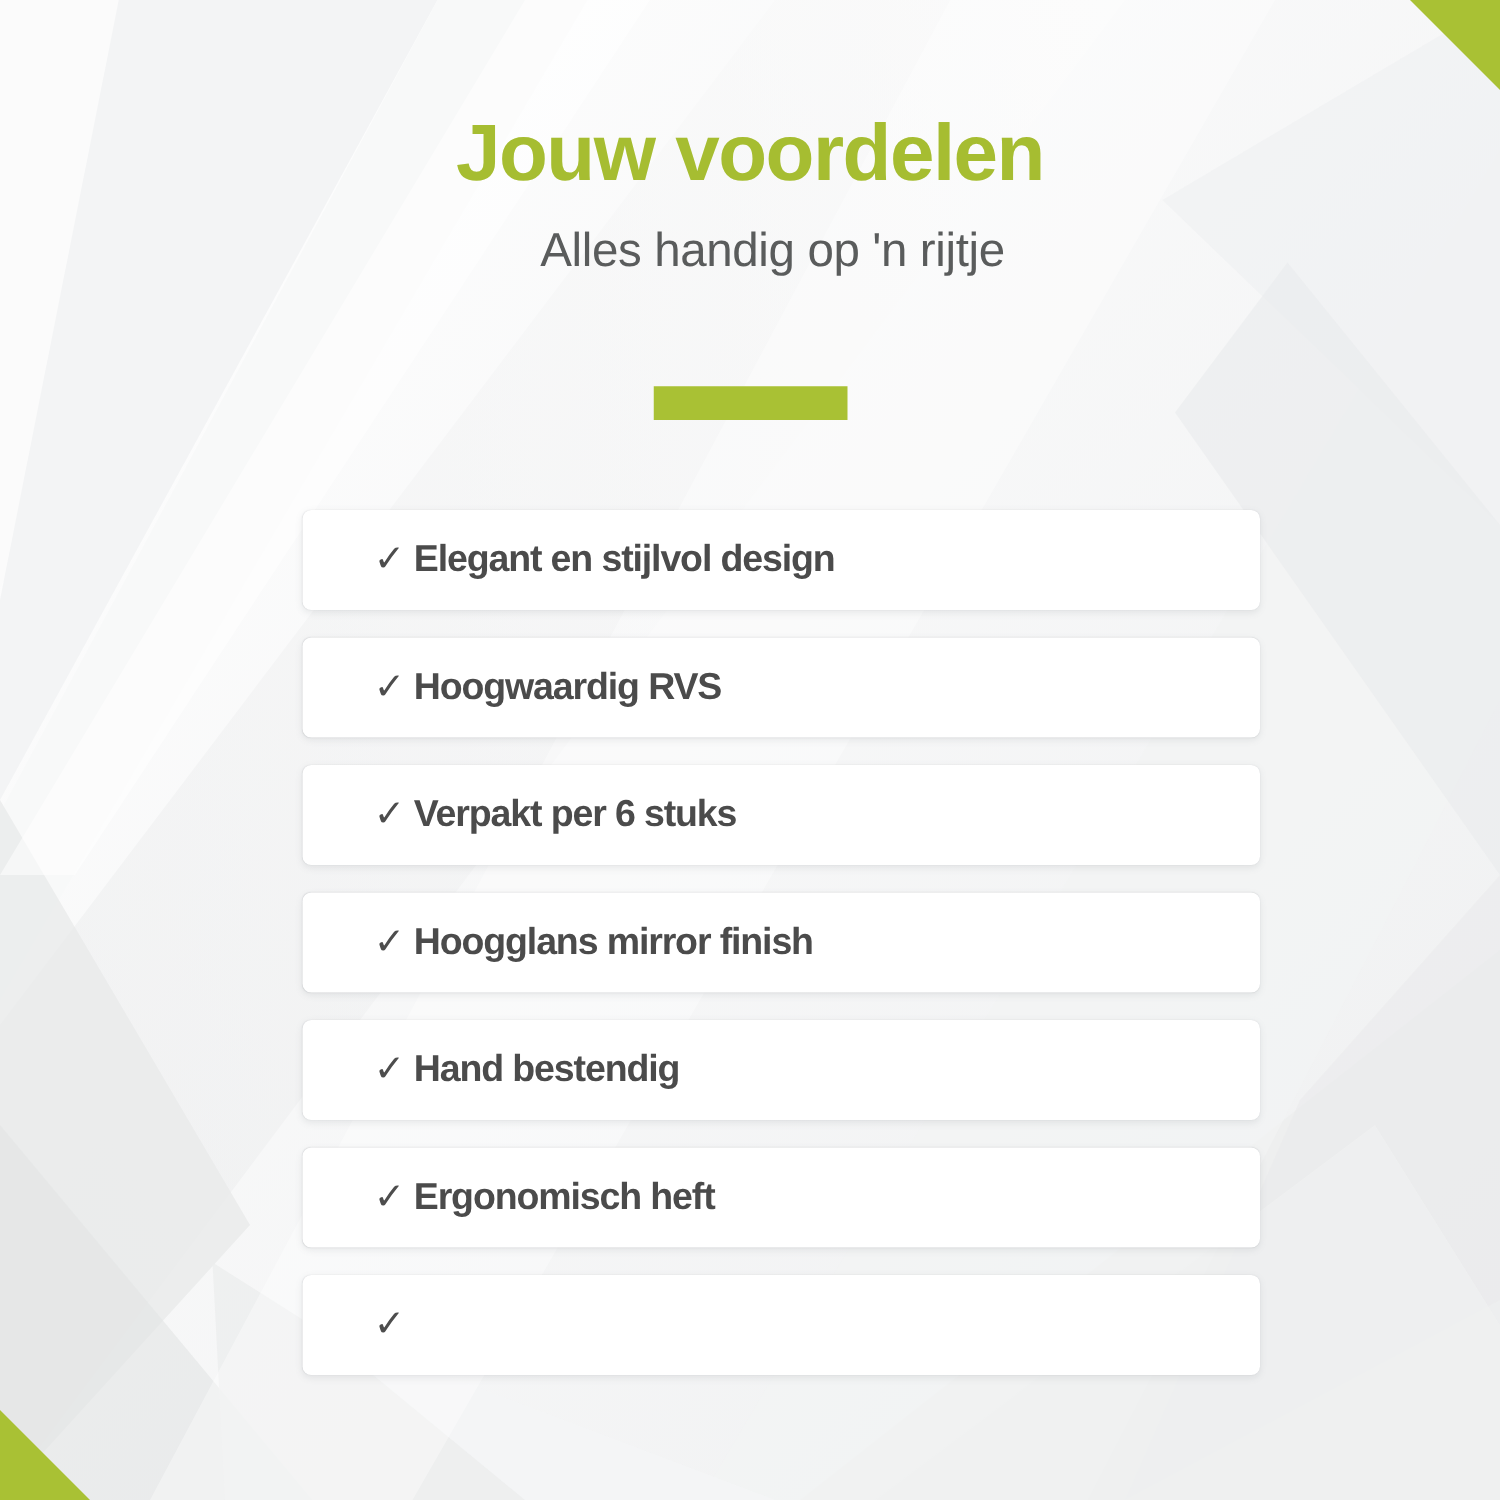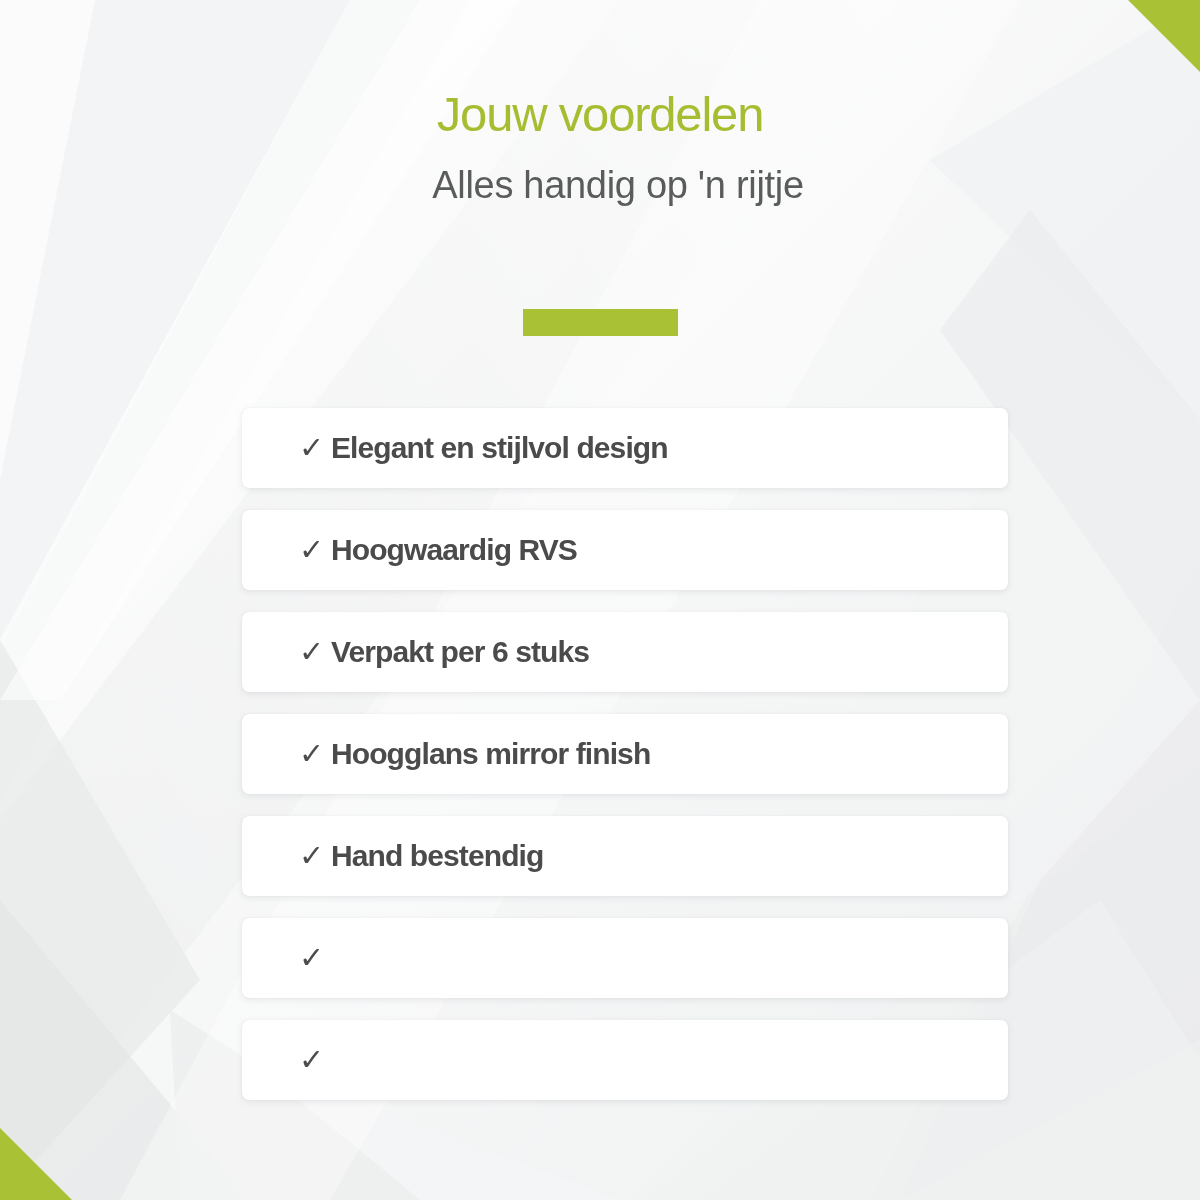--- a/index.html
+++ b/index.html
@@ -32,22 +32,22 @@
     position: absolute;
     top: 0;
     left: 0;
     width: 1200px;
     text-align: center;
     z-index: 5;
   }
   .title {
     margin: 0;
     padding-top: 88px;
-    font-size: 49px;
-    font-weight: normal;
+    font-size: 64px;
+    font-weight: bold;
     letter-spacing: -1.2px;
     color: #a6bd31;
     line-height: 1.08;
   }
   .subtitle {
     margin: 0;
     padding-top: 22px;
     font-size: 38px;
     font-weight: normal;
     color: #5a5c5c;
@@ -184,20 +184,21 @@
       <span class="benefit-label">Hoogglans mirror finish</span>
     </div>
 
     <div class="benefit-card">
       <span class="check-icon">✓</span>
       <span class="benefit-label">Hand bestendig</span>
     </div>
 
     <div class="benefit-card">
       <span class="check-icon">✓</span>
+      <span class="benefit-label">Ergonomisch heft</span>
     </div>
 
     <div class="benefit-card">
       <span class="check-icon">✓</span>
     </div>
 
   </div>
 
 </div>
 

